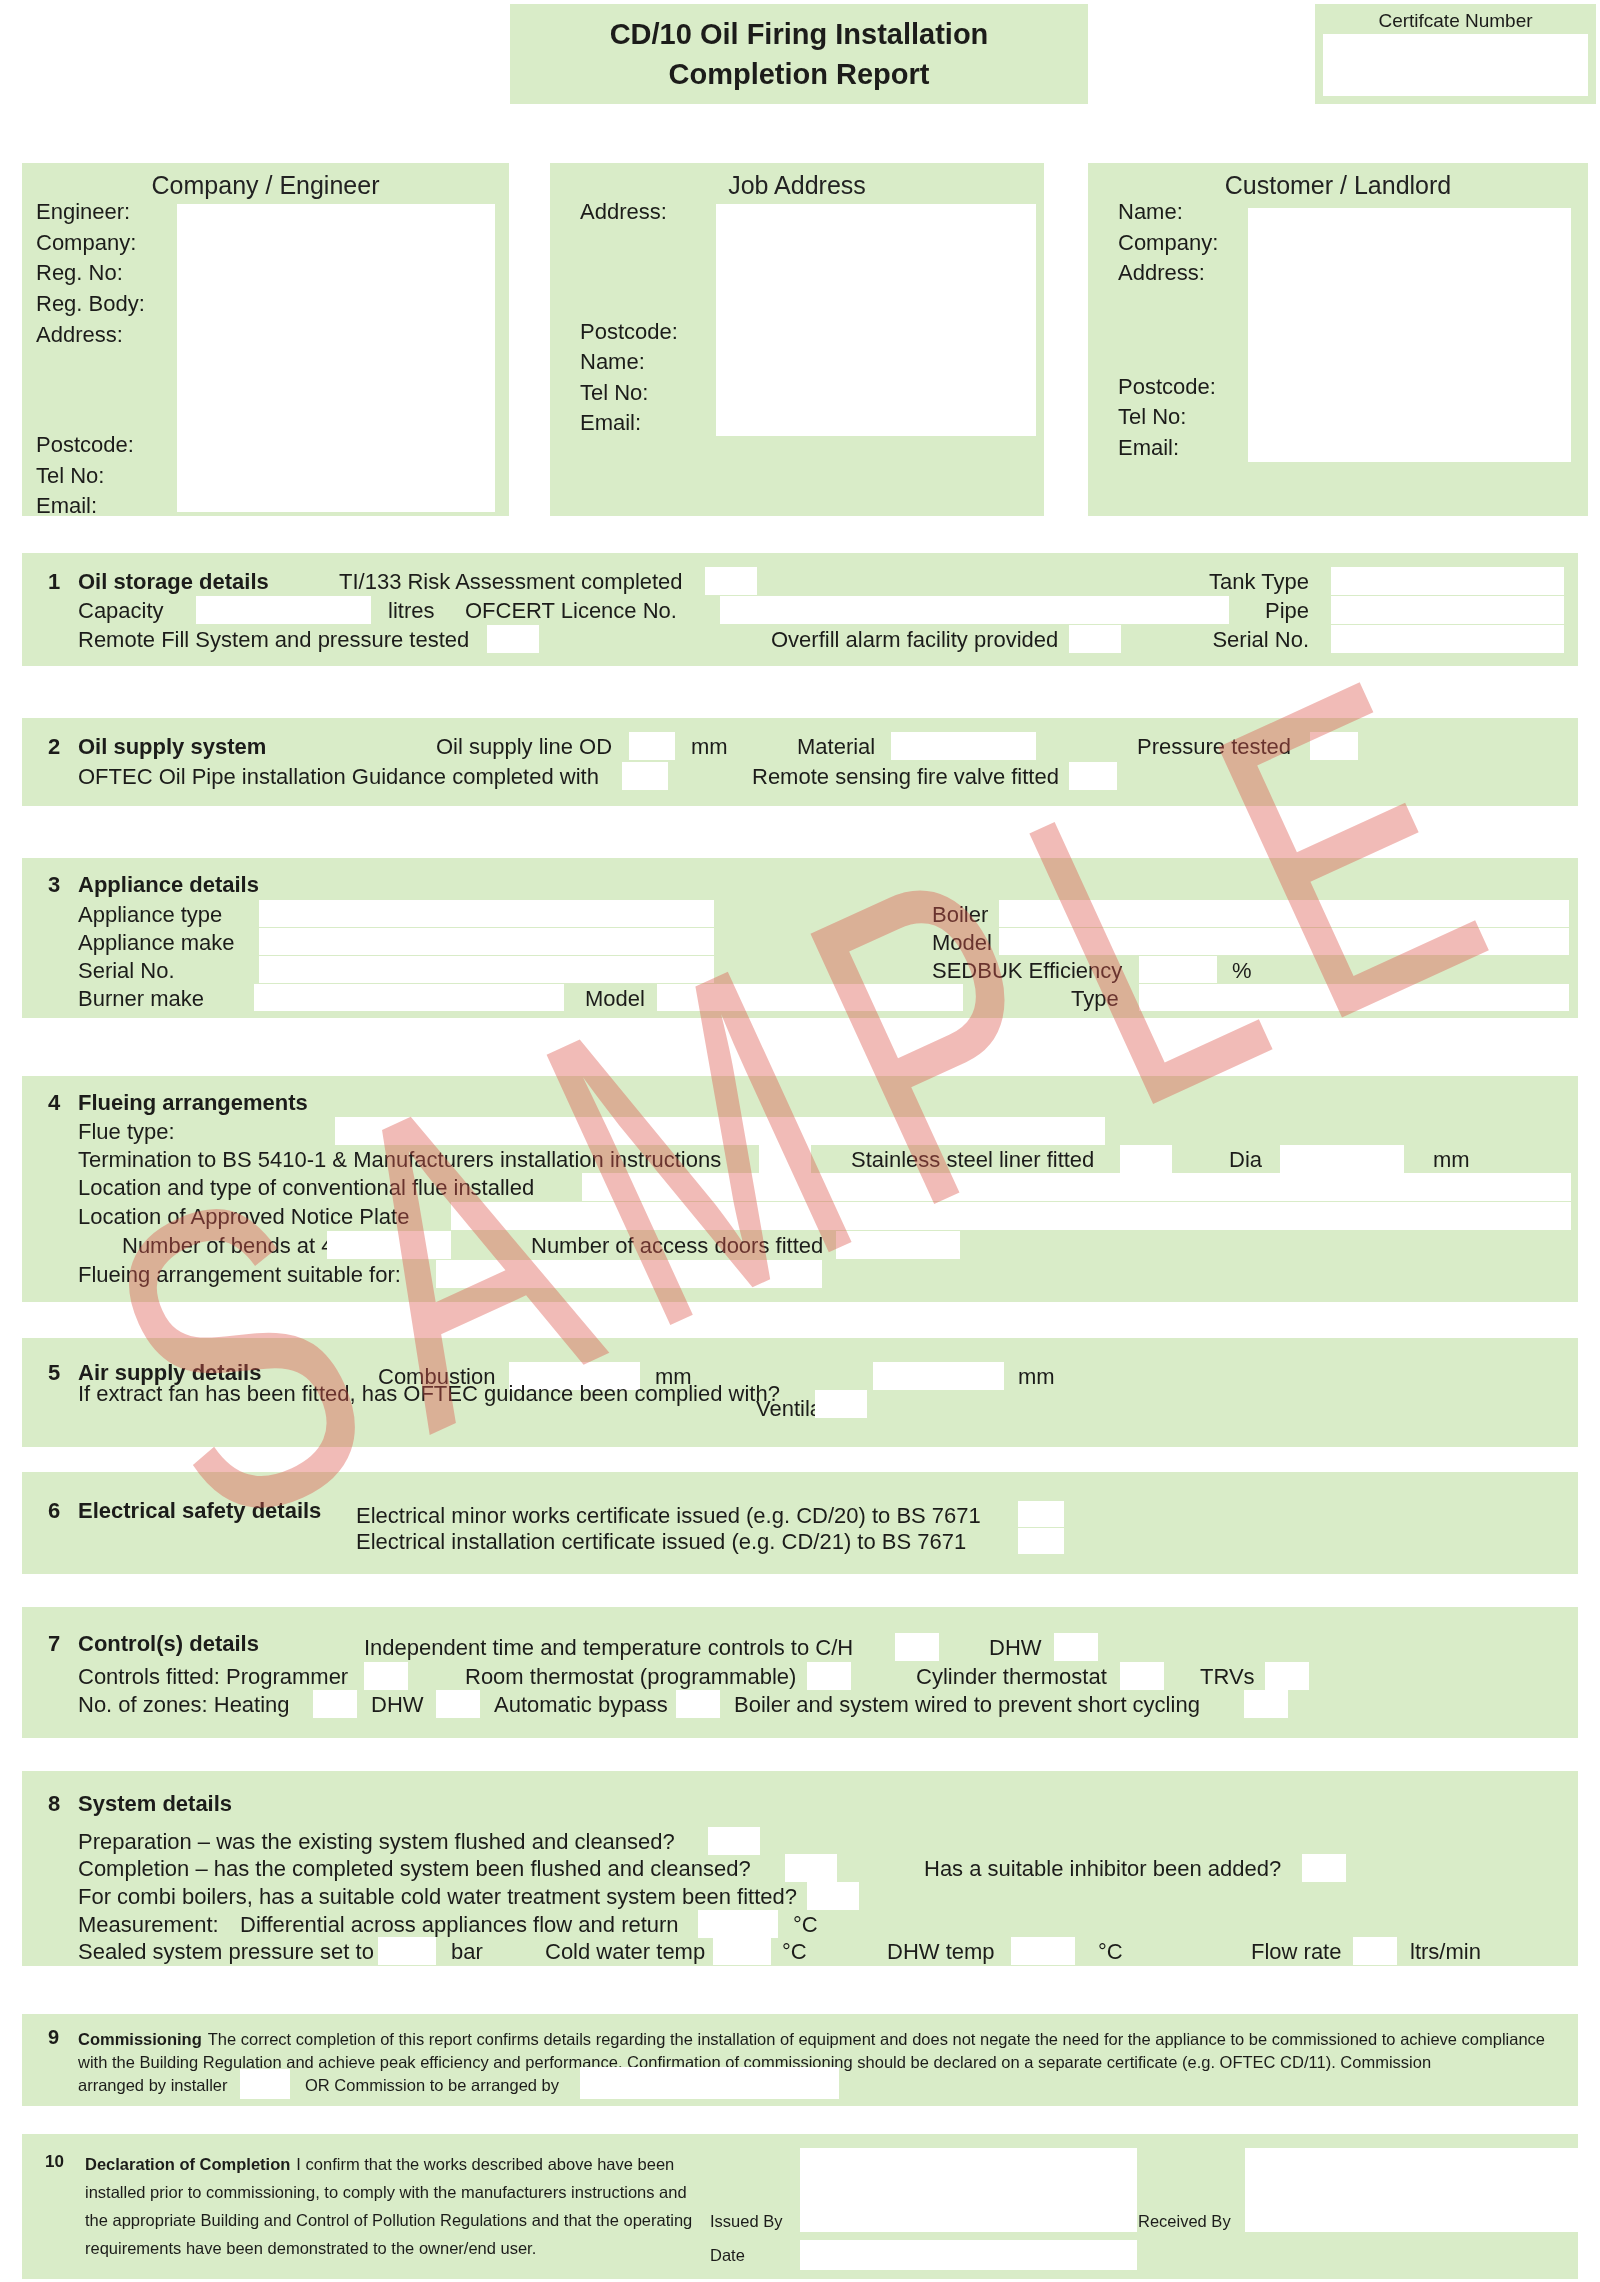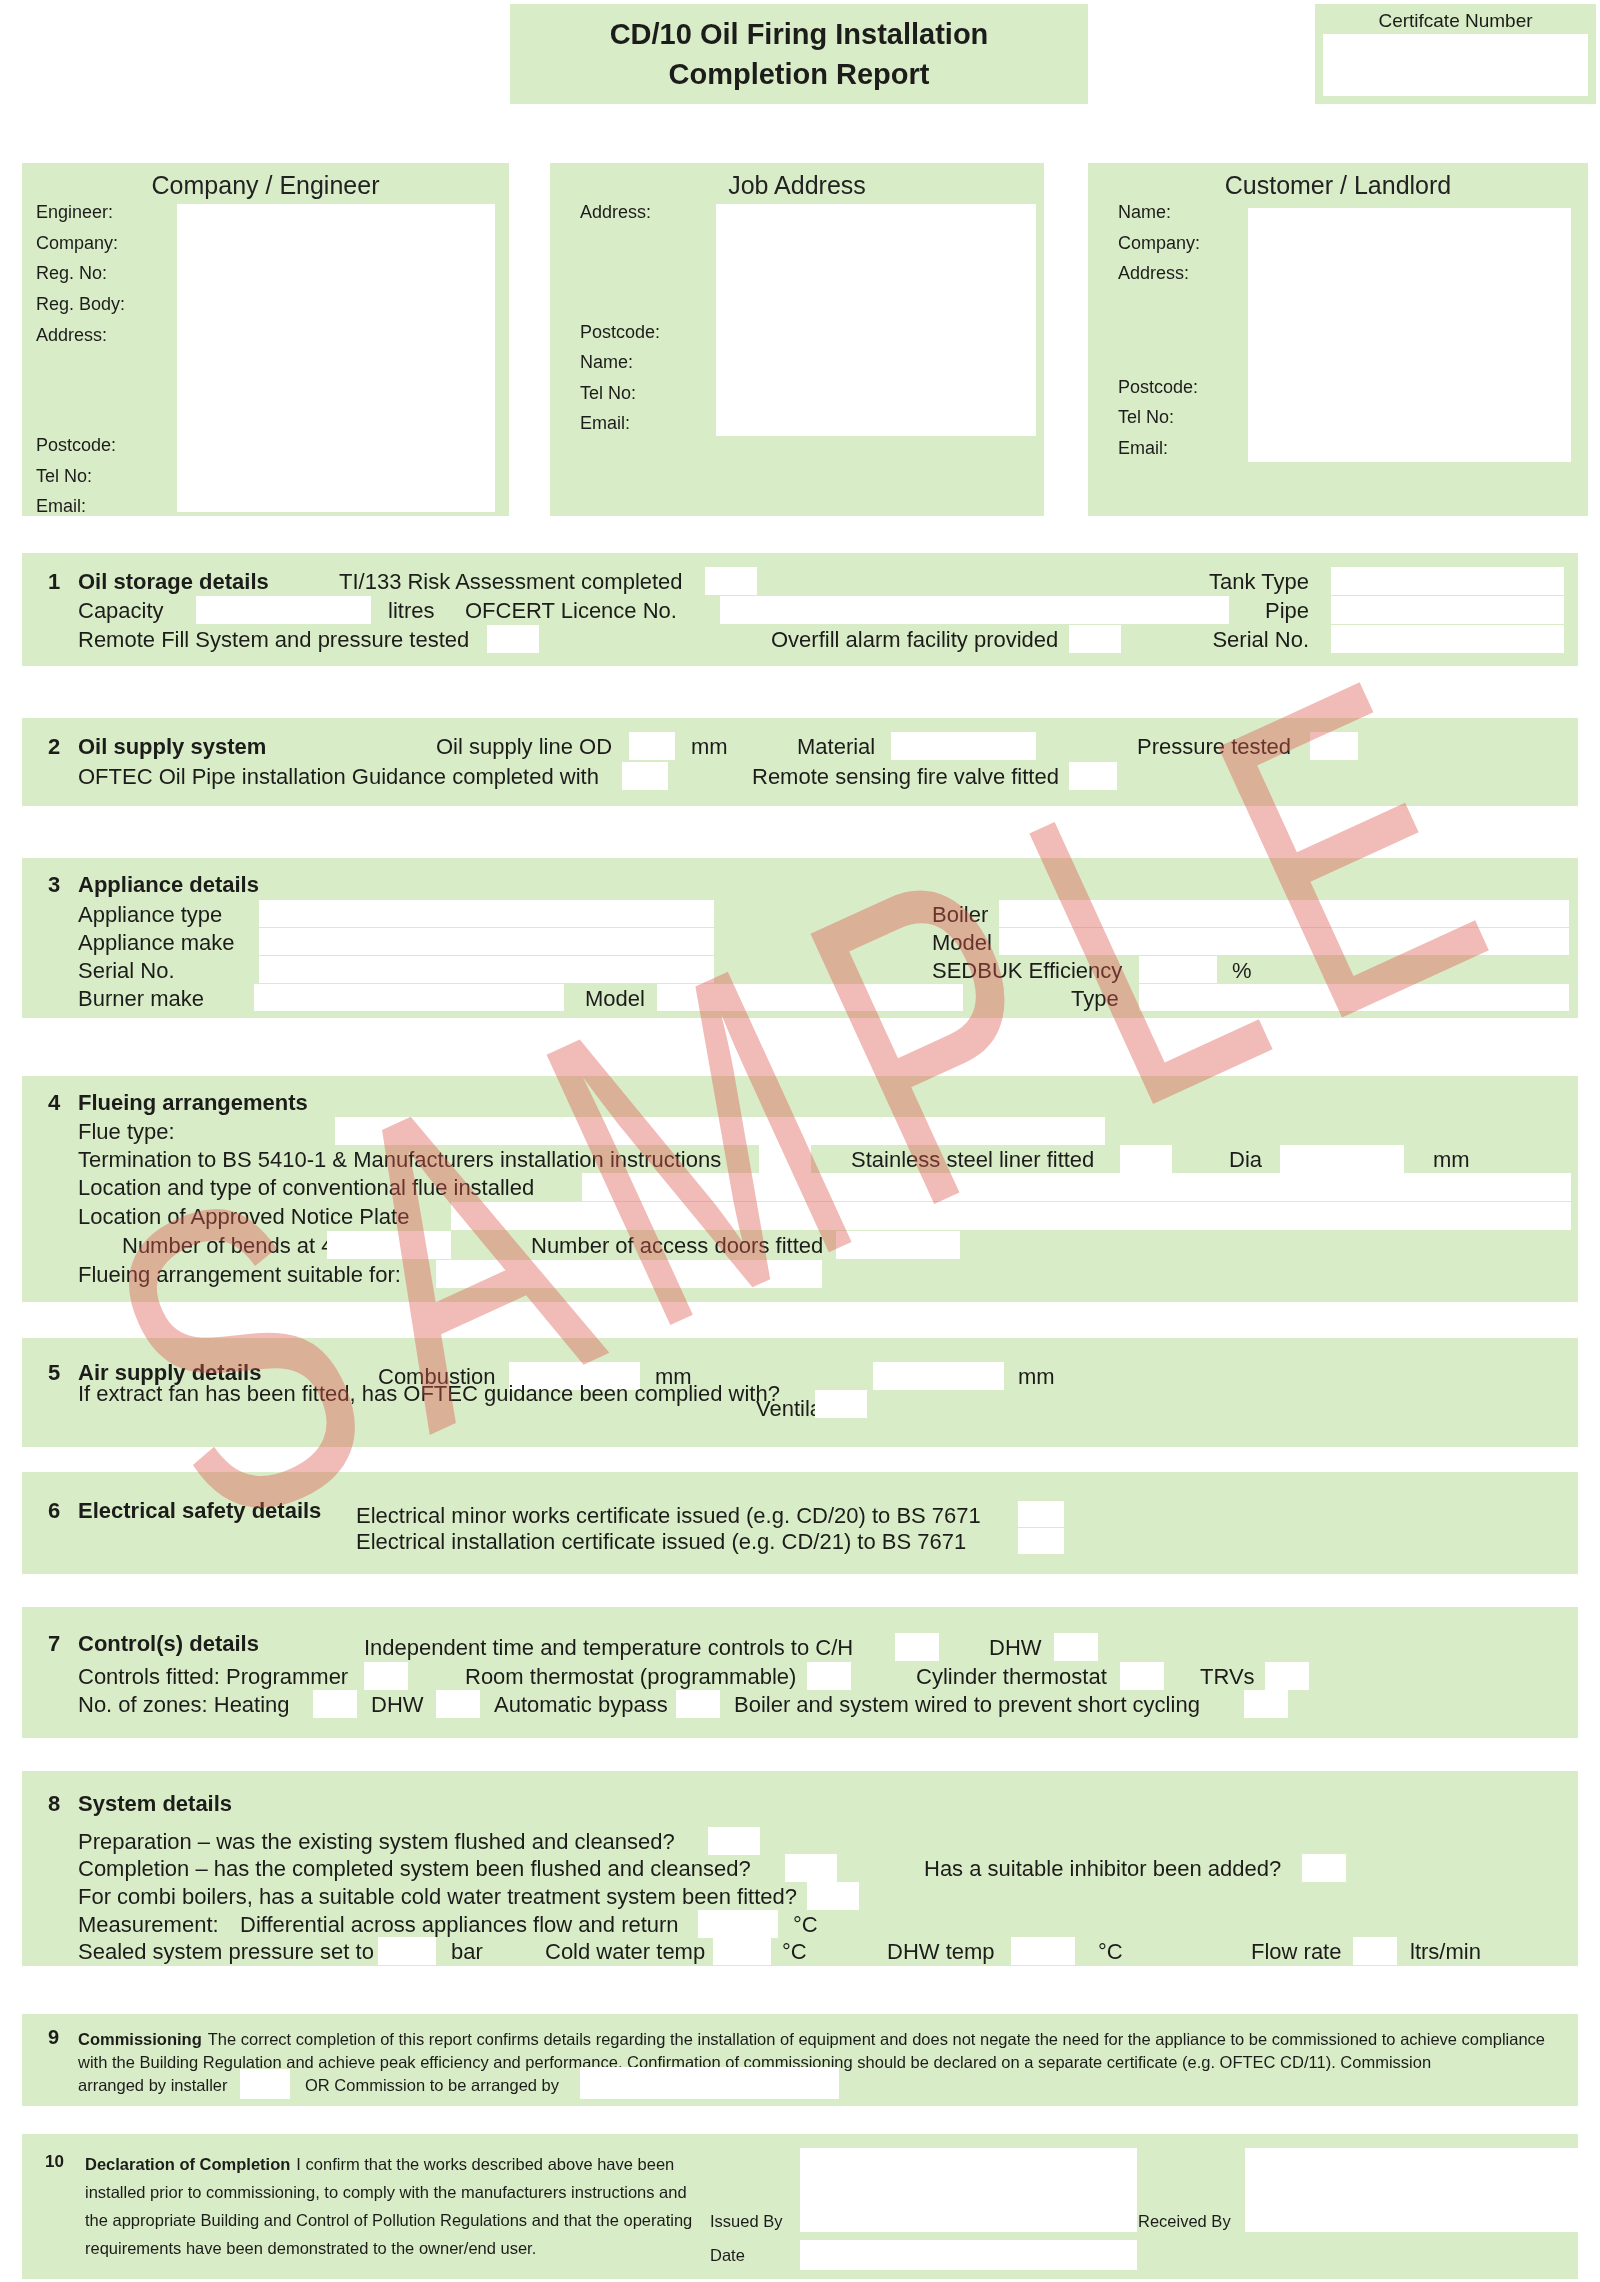--- a/index.html
+++ b/index.html
@@ -5,21 +5,21 @@
   html,body{margin:0;padding:0;background:#ffffff;}
   #page{position:relative;width:1600px;height:2282px;background:#fff;overflow:hidden;
         font-family:"Liberation Sans",sans-serif;color:#1c1c1a;}
   .band{position:absolute;background:var(--green,#d9ecc8);}
   .t{position:absolute;font-size:22px;line-height:26px;white-space:nowrap;}
   .bold{font-weight:bold;}
   .num{position:absolute;font-size:22px;font-weight:bold;}
   .box{position:absolute;background:#ffffff;}
   .ra{text-align:right;}
   .hdr{position:absolute;left:0;top:8px;width:100%;text-align:center;font-size:25px;color:#222;}
-  .plabel{position:absolute;font-size:18px;line-height:26px;white-space:nowrap;}
+  .plabel{position:absolute;font-size:22px;line-height:26px;white-space:nowrap;}
   .small{font-size:16.5px;line-height:22.5px;}
   .para{position:absolute;font-size:16.5px;line-height:22.5px;color:#1c1c1a;}
   .para b{margin-right:6px;}
   #titlebox div{width:100%;text-align:center;font-size:29px;font-weight:bold;line-height:40px;}
   #watermark{position:absolute;left:812px;top:1095px;z-index:6;pointer-events:none;
      transform:translate(-50%,-50%) rotate(-24.6deg);font-size:298px;letter-spacing:42px;
      color:var(--watermark,#dd574d);opacity:.40;white-space:nowrap;font-weight:400;}
   #watermark span{display:inline-block;transform:scaleY(1.45);}
 </style>
 </head>

